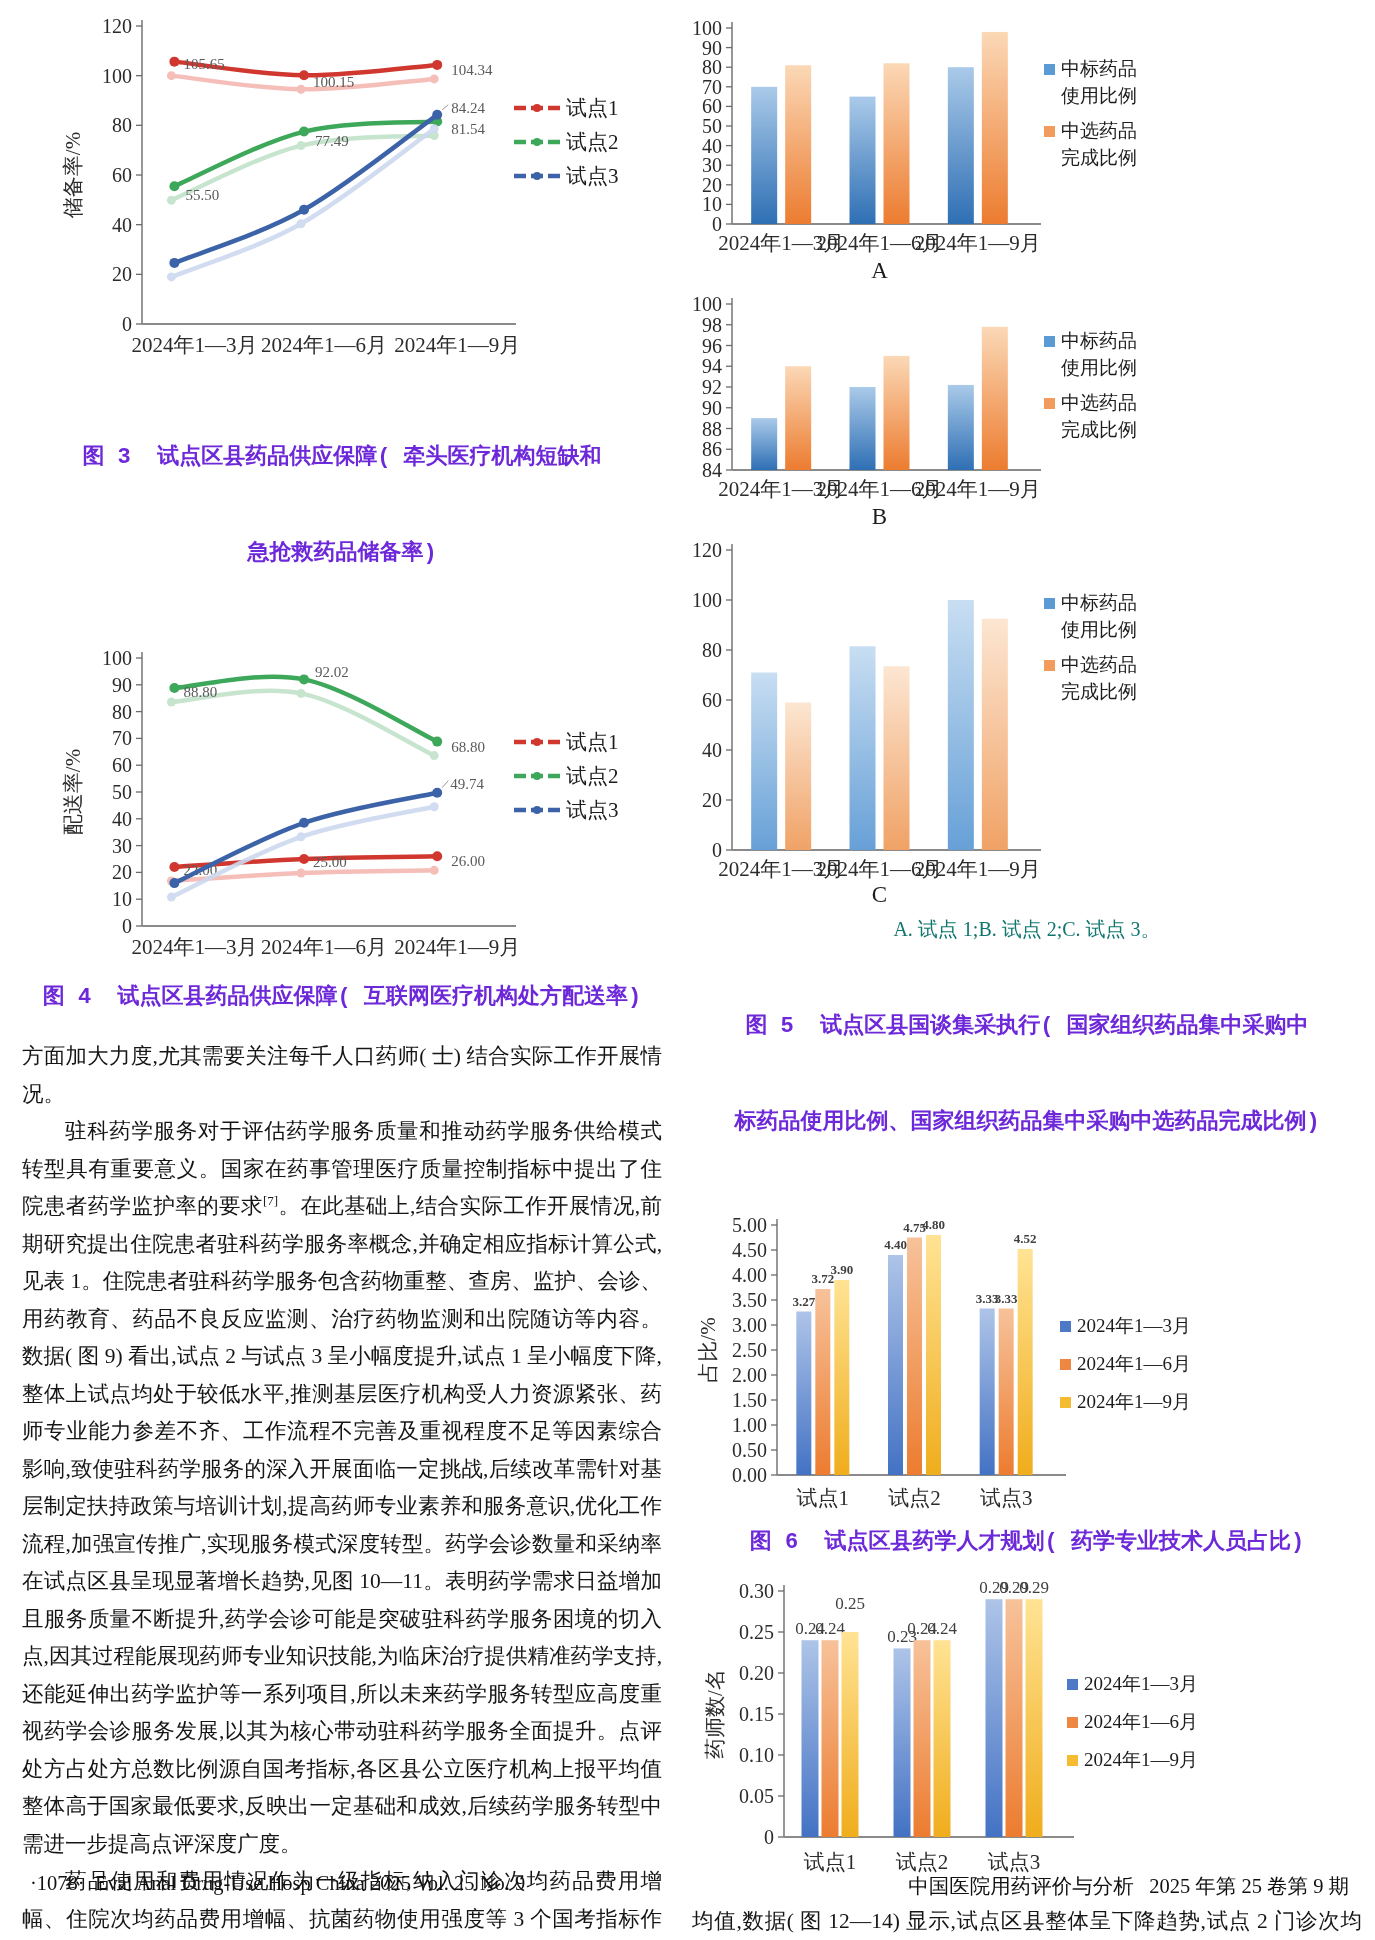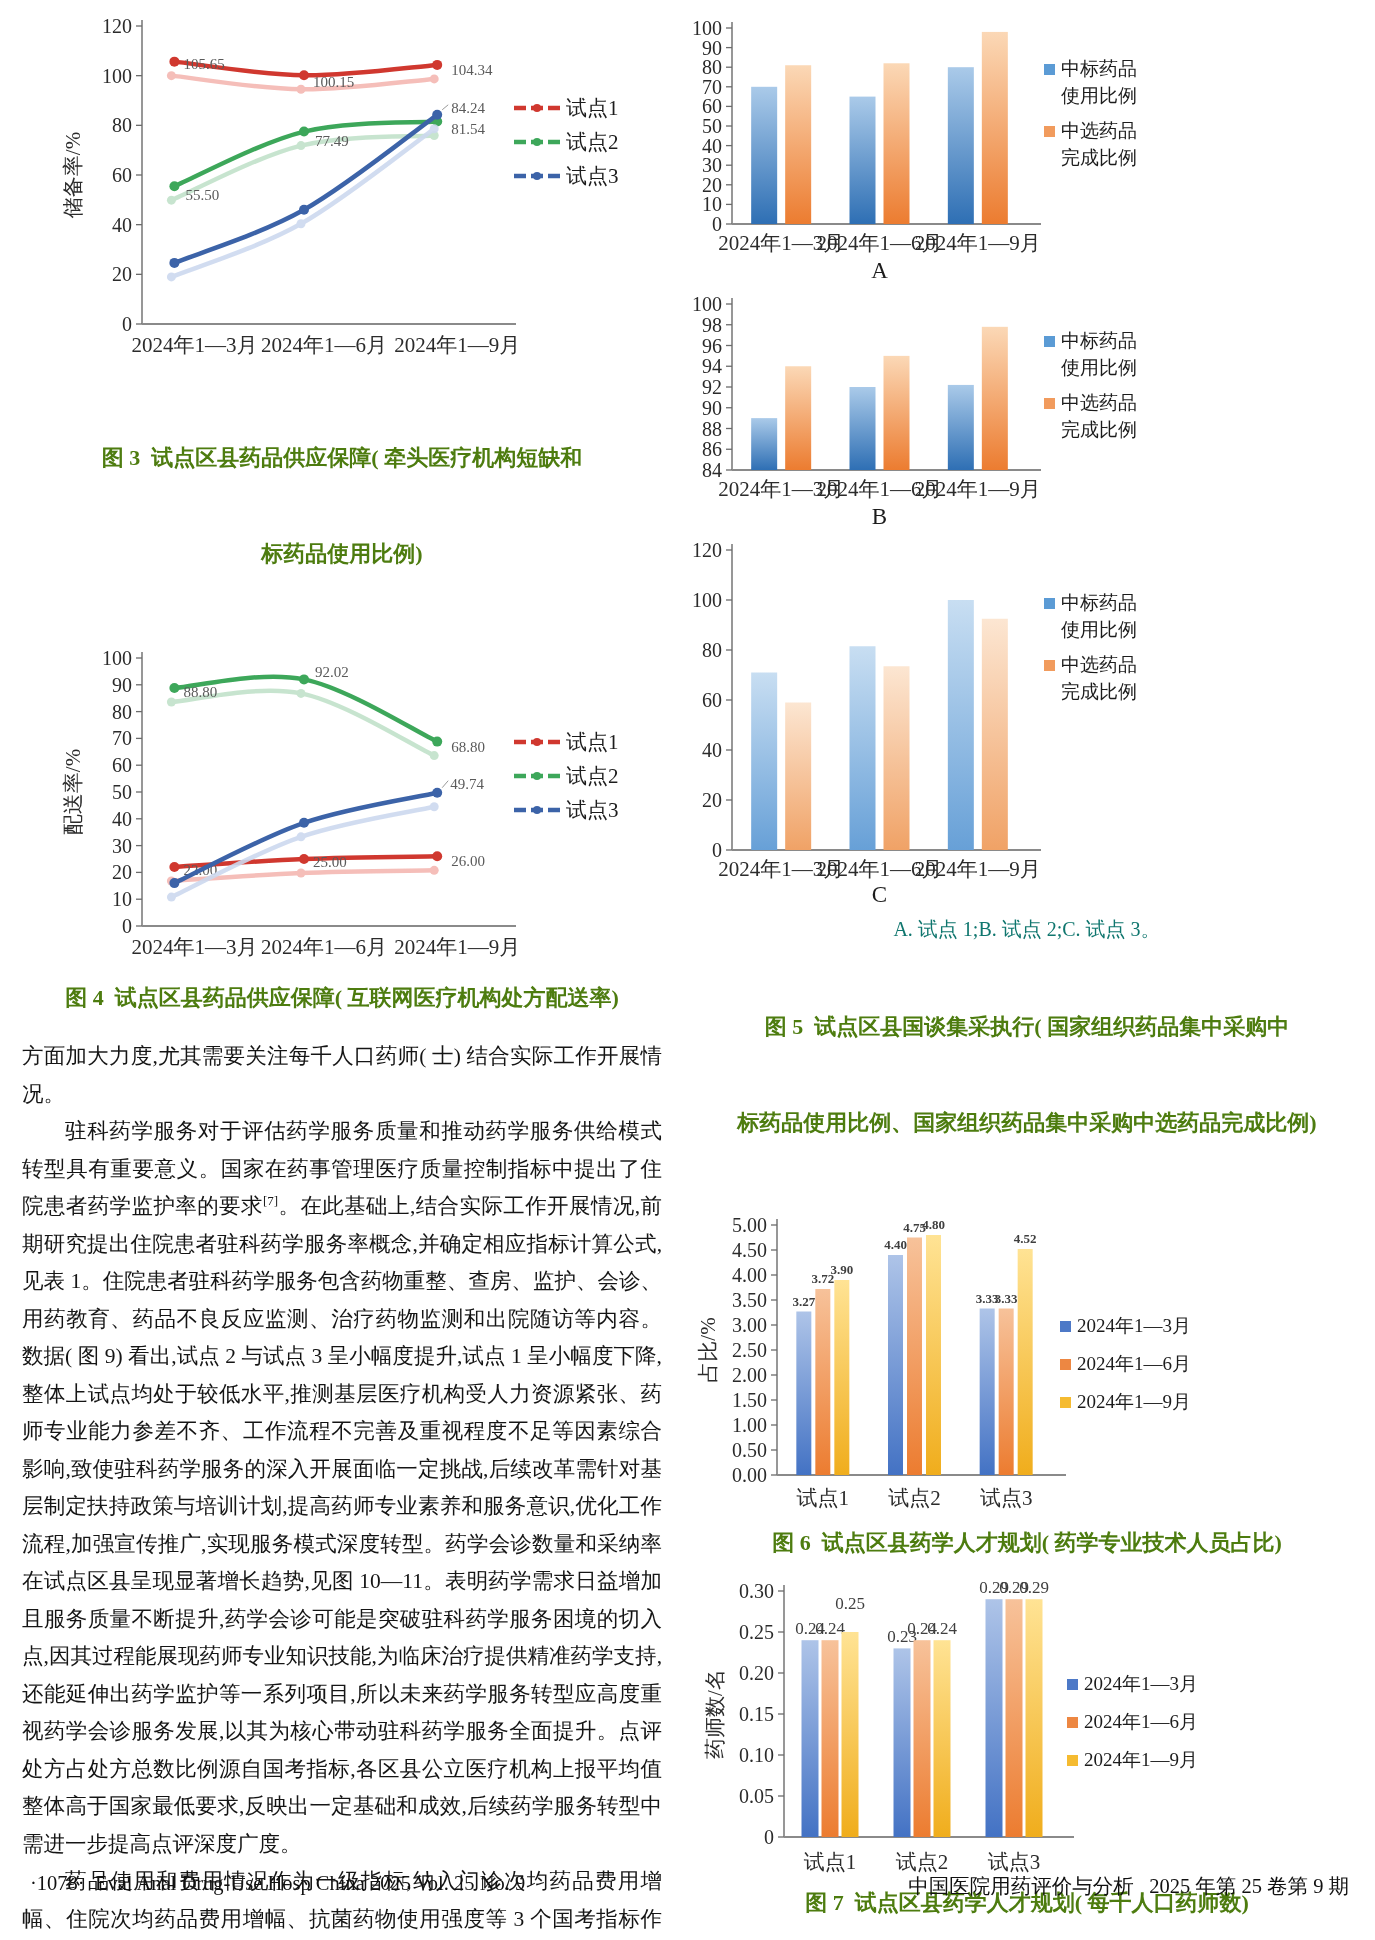--- a/index.html
+++ b/index.html
@@ -2,22 +2,22 @@
 <html><head>
 <meta charset="utf-8">
 <style>
   html,body{margin:0;padding:0;background:#ffffff;}
   .page{position:relative;width:1375px;height:1940px;background:#fff;overflow:hidden;
         font-family:"Liberation Serif","DejaVu Serif",serif;color:#151515;}
   .col{position:absolute;top:12px;}
   .col-left{left:22px;width:640px;}
   .col-right{left:692px;width:670px;}
   figure{margin:0;padding:0;}
-  .caption{font-family:Liberation Serif, serif;font-weight:700;
-           font-size:22px;line-height:32px;text-align:center;color:#4d7c0f;white-space:pre-wrap;}
+  .caption{font-family:Liberation Mono, monospace;font-weight:700;
+           font-size:22px;line-height:32px;text-align:center;color:#6d28d9;white-space:pre-wrap;}
   .cap3{margin-top:16px;}
   .cap4{margin-top:14px;}
   .cap5{margin-top:4px;}
   .cap6{margin-top:12px;}
   .cap7{margin-top:6px;}
   .fig4{margin-top:8px;}
   .fig5b{margin-top:10px;}
   .fig5c{margin-top:12px;}
   .fig6{margin-top:10px;}
   .fig7{margin-top:20px;}
@@ -103,21 +103,21 @@
           <text x="544" y="103" font-size="21" text-anchor="start" fill="#1c1c1c" font-family="&quot;Liberation Serif&quot;,&quot;DejaVu Serif&quot;,serif">试点1</text>
           <line x1="492" y1="130" x2="538" y2="130" stroke="#3da75a" stroke-width="4.5" stroke-dasharray="12 5"></line>
           <circle cx="515" cy="130" r="4" fill="#3da75a"></circle>
           <text x="544" y="137" font-size="21" text-anchor="start" fill="#1c1c1c" font-family="&quot;Liberation Serif&quot;,&quot;DejaVu Serif&quot;,serif">试点2</text>
           <line x1="492" y1="164" x2="538" y2="164" stroke="#3c63a8" stroke-width="4.5" stroke-dasharray="12 5"></line>
           <circle cx="515" cy="164" r="4" fill="#3c63a8"></circle>
           <text x="544" y="171" font-size="21" text-anchor="start" fill="#1c1c1c" font-family="&quot;Liberation Serif&quot;,&quot;DejaVu Serif&quot;,serif">试点3</text>
         </svg>
       <div class="caption cap3">
         <div>图 3  试点区县药品供应保障( 牵头医疗机构短缺和</div>
-        <div>标药品使用比例)</div>
+        <div>急抢救药品储备率)</div>
       </div>
     </figure>
 
     <figure class="fig4">
       <svg width="640" height="326" viewBox="0 0 640 326">
           <line x1="120" y1="10" x2="120" y2="284" stroke="#6b6b6b" stroke-width="1.4"></line>
           <line x1="120" y1="284" x2="494" y2="284" stroke="#8a8a8a" stroke-width="1.8"></line>
           <line x1="114" y1="284" x2="120" y2="284" stroke="#6b6b6b" stroke-width="1.3"></line>
           <text x="110" y="291" font-size="20" text-anchor="end" fill="#2b2b2b" font-family="&quot;Liberation Serif&quot;,&quot;DejaVu Serif&quot;,serif">0</text>
           <line x1="114" y1="257.2" x2="120" y2="257.2" stroke="#6b6b6b" stroke-width="1.3"></line>
@@ -488,21 +488,20 @@
           <text x="250" y="55.19999999999999" font-size="17" text-anchor="middle" fill="#3f3f3f" font-family="&quot;Liberation Serif&quot;,&quot;DejaVu Serif&quot;,serif" font-weight="normal">0.24</text>
           <rect x="333.5" y="20.19999999999999" width="17" height="237.8" fill="url(#fig7-g2)"></rect>
           <text x="342" y="14.199999999999989" font-size="17" text-anchor="middle" fill="#3f3f3f" font-family="&quot;Liberation Serif&quot;,&quot;DejaVu Serif&quot;,serif" font-weight="normal">0.29</text>
           <rect x="375" y="100" width="11" height="11" fill="#4d79c7"></rect>
           <text x="392" y="111" font-size="19" text-anchor="start" fill="#1c1c1c" font-family="&quot;Liberation Serif&quot;,&quot;DejaVu Serif&quot;,serif">2024年1—3月</text>
           <rect x="375" y="138" width="11" height="11" fill="#ed8742"></rect>
           <text x="392" y="149" font-size="19" text-anchor="start" fill="#1c1c1c" font-family="&quot;Liberation Serif&quot;,&quot;DejaVu Serif&quot;,serif">2024年1—6月</text>
           <rect x="375" y="176" width="11" height="11" fill="#f5bb31"></rect>
           <text x="392" y="187" font-size="19" text-anchor="start" fill="#1c1c1c" font-family="&quot;Liberation Serif&quot;,&quot;DejaVu Serif&quot;,serif">2024年1—9月</text>
         </svg>
-      <div class="caption cap7">图 7  试点区县药学人才规划( 每千人口药师数)</div>
     </figure>
 
     <div class="rpara">均值,数据( 图 12—14) 显示,试点区县整体呈下降趋势,试点 2 门诊次均药品费用增幅出现轻微上升,但仍处于较低水平。表</div>
   </div>
 
   <div class="footer footer-left">·1078·  Eval Anal Drug-Use Hosp China 2025 Vol. 25 No. 9</div>
   <div class="footer footer-right">中国医院用药评价与分析   2025 年第 25 卷第 9 期</div>
 </div>
 
 </body></html>

